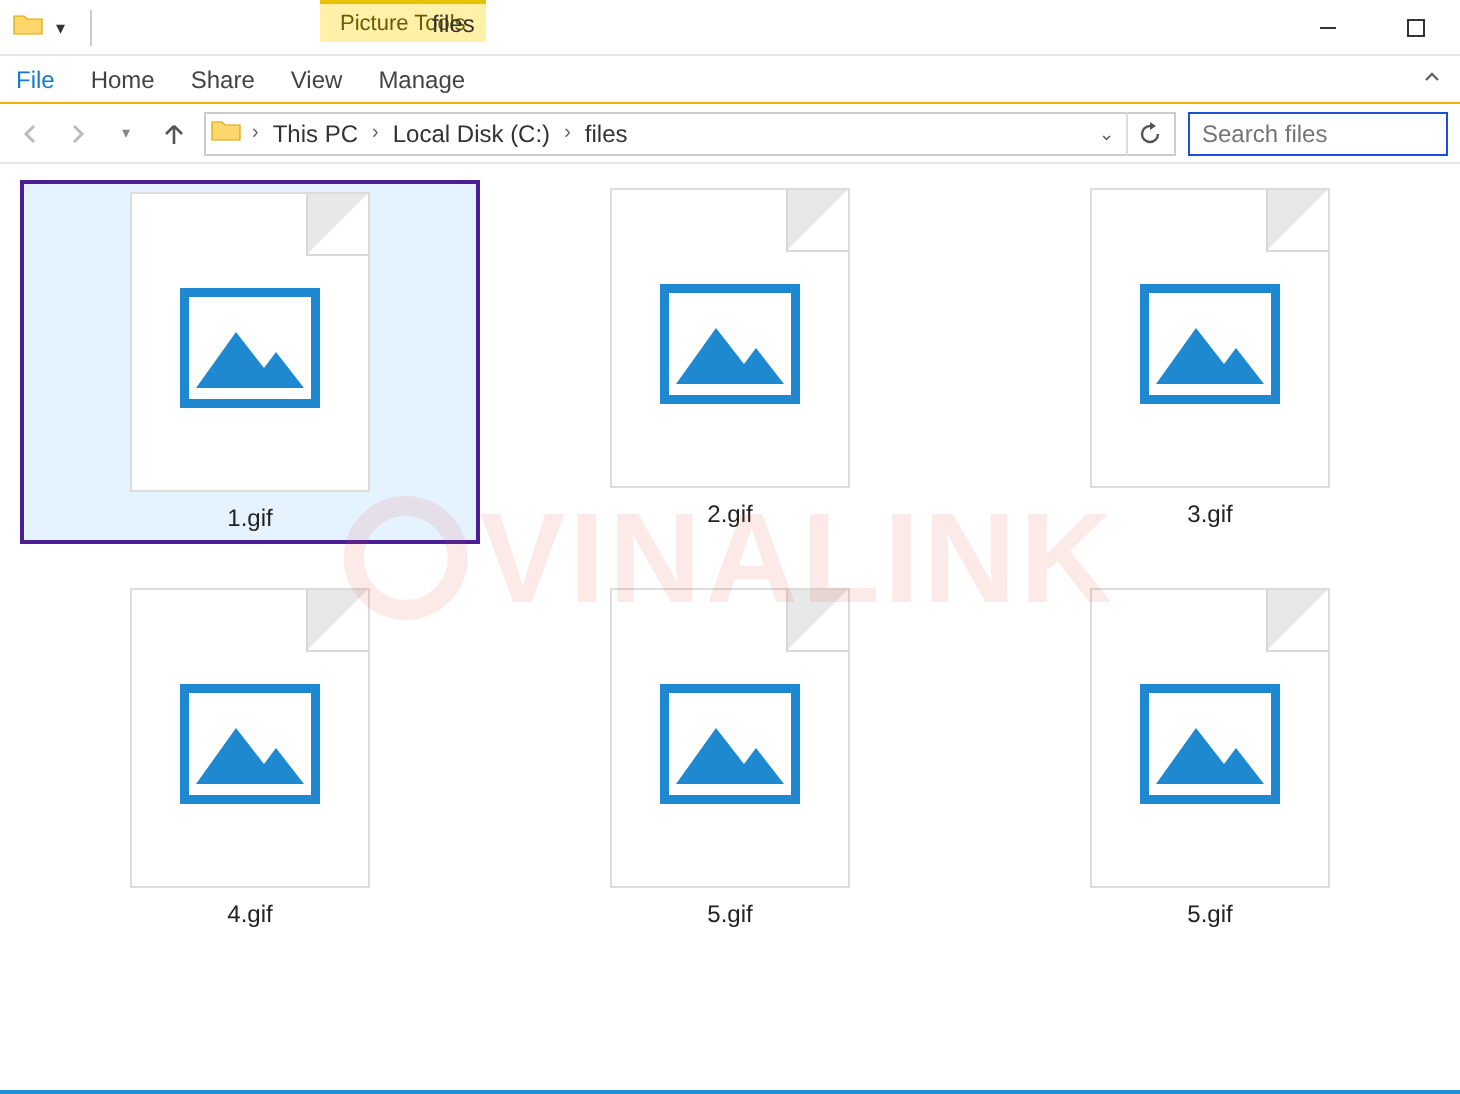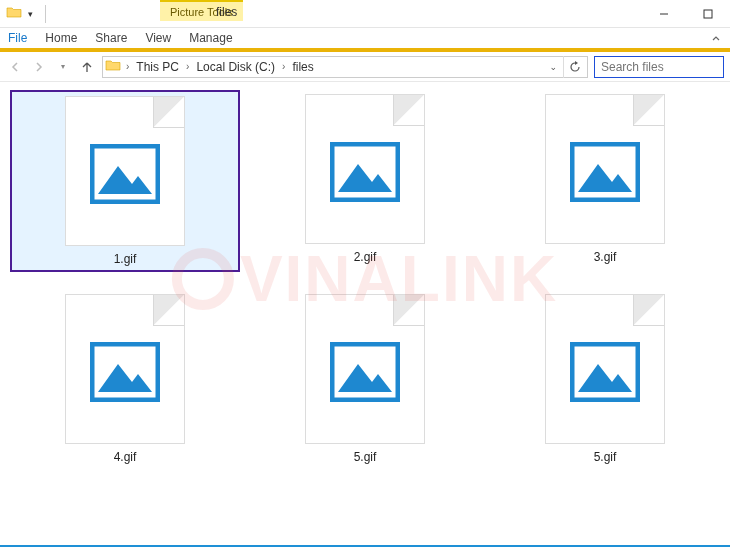--- a/index.html
+++ b/index.html
@@ -60,21 +60,21 @@
       width: 44px; height: 28px;
       display: flex; align-items: center; justify-content: center;
       color: #333;
     }
     .ribbon-tabs {
       height: 24px;
       display: flex;
       align-items: center;
       gap: 18px;
       padding: 0 8px;
-      border-bottom: 4px solid #eab308;
+      border-bottom: 1px solid #eab308;
       font-size: 12px;
       position: relative;
     }
     .ribbon-tabs .file-tab {
       color: #1979ca;
     }
     .ribbon-tabs .tab {
       color: #444;
       cursor: default;
     }

